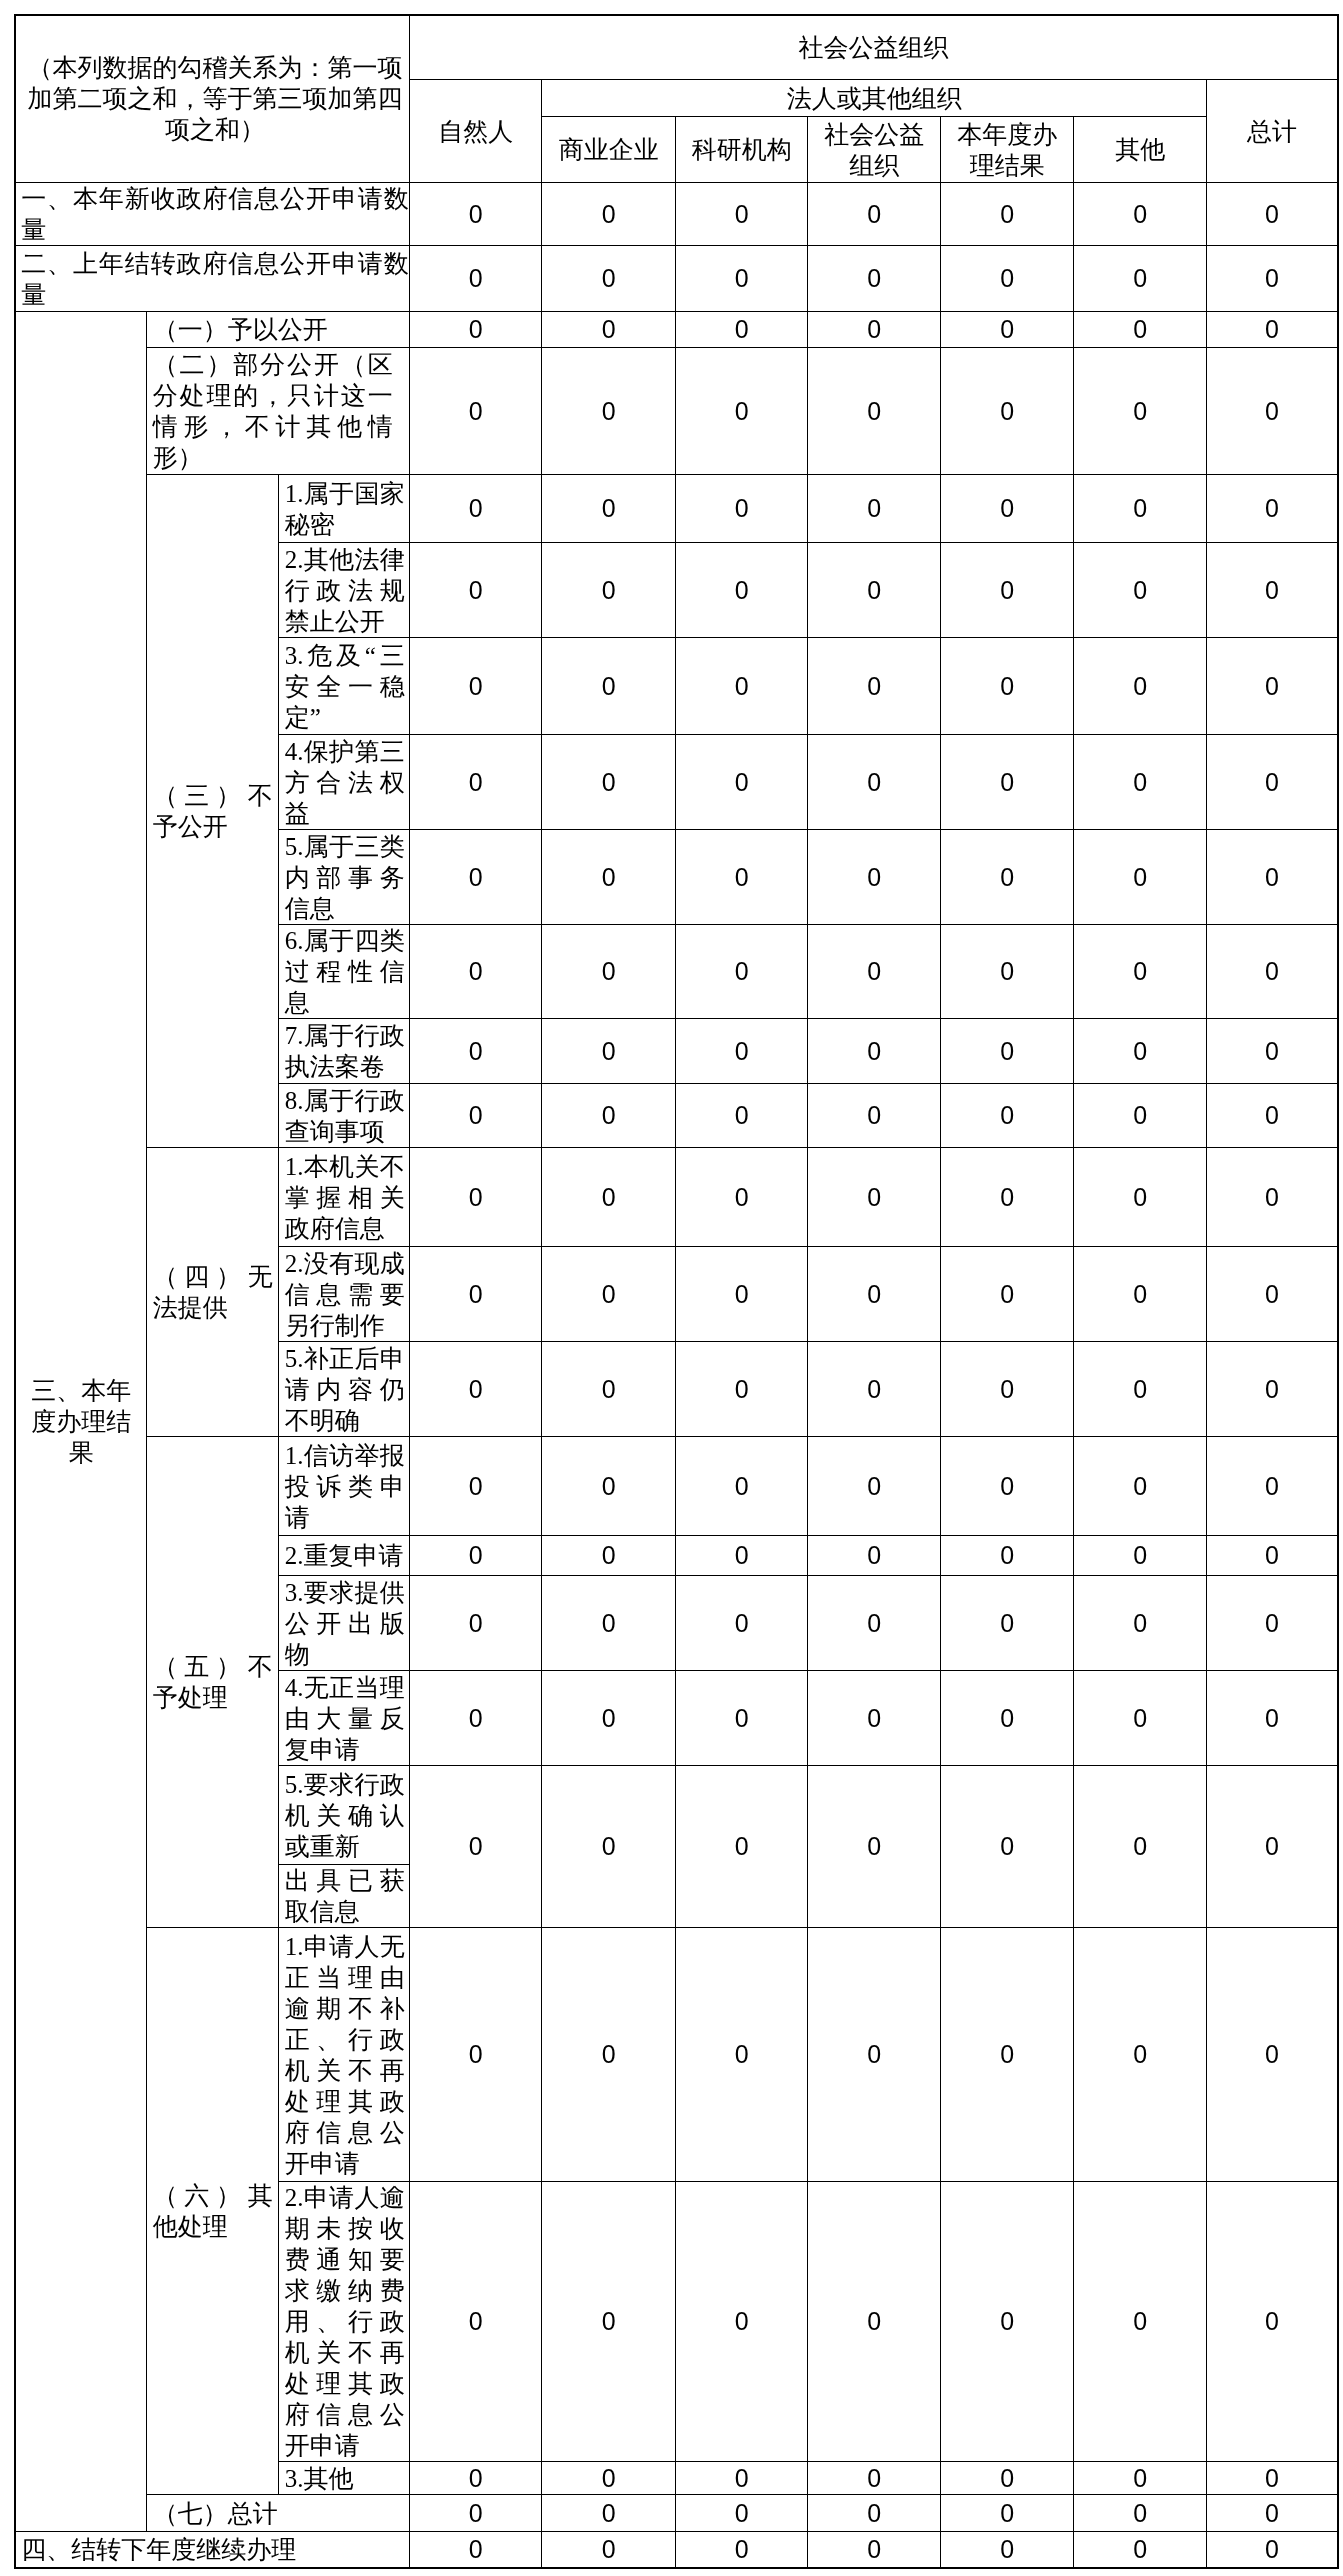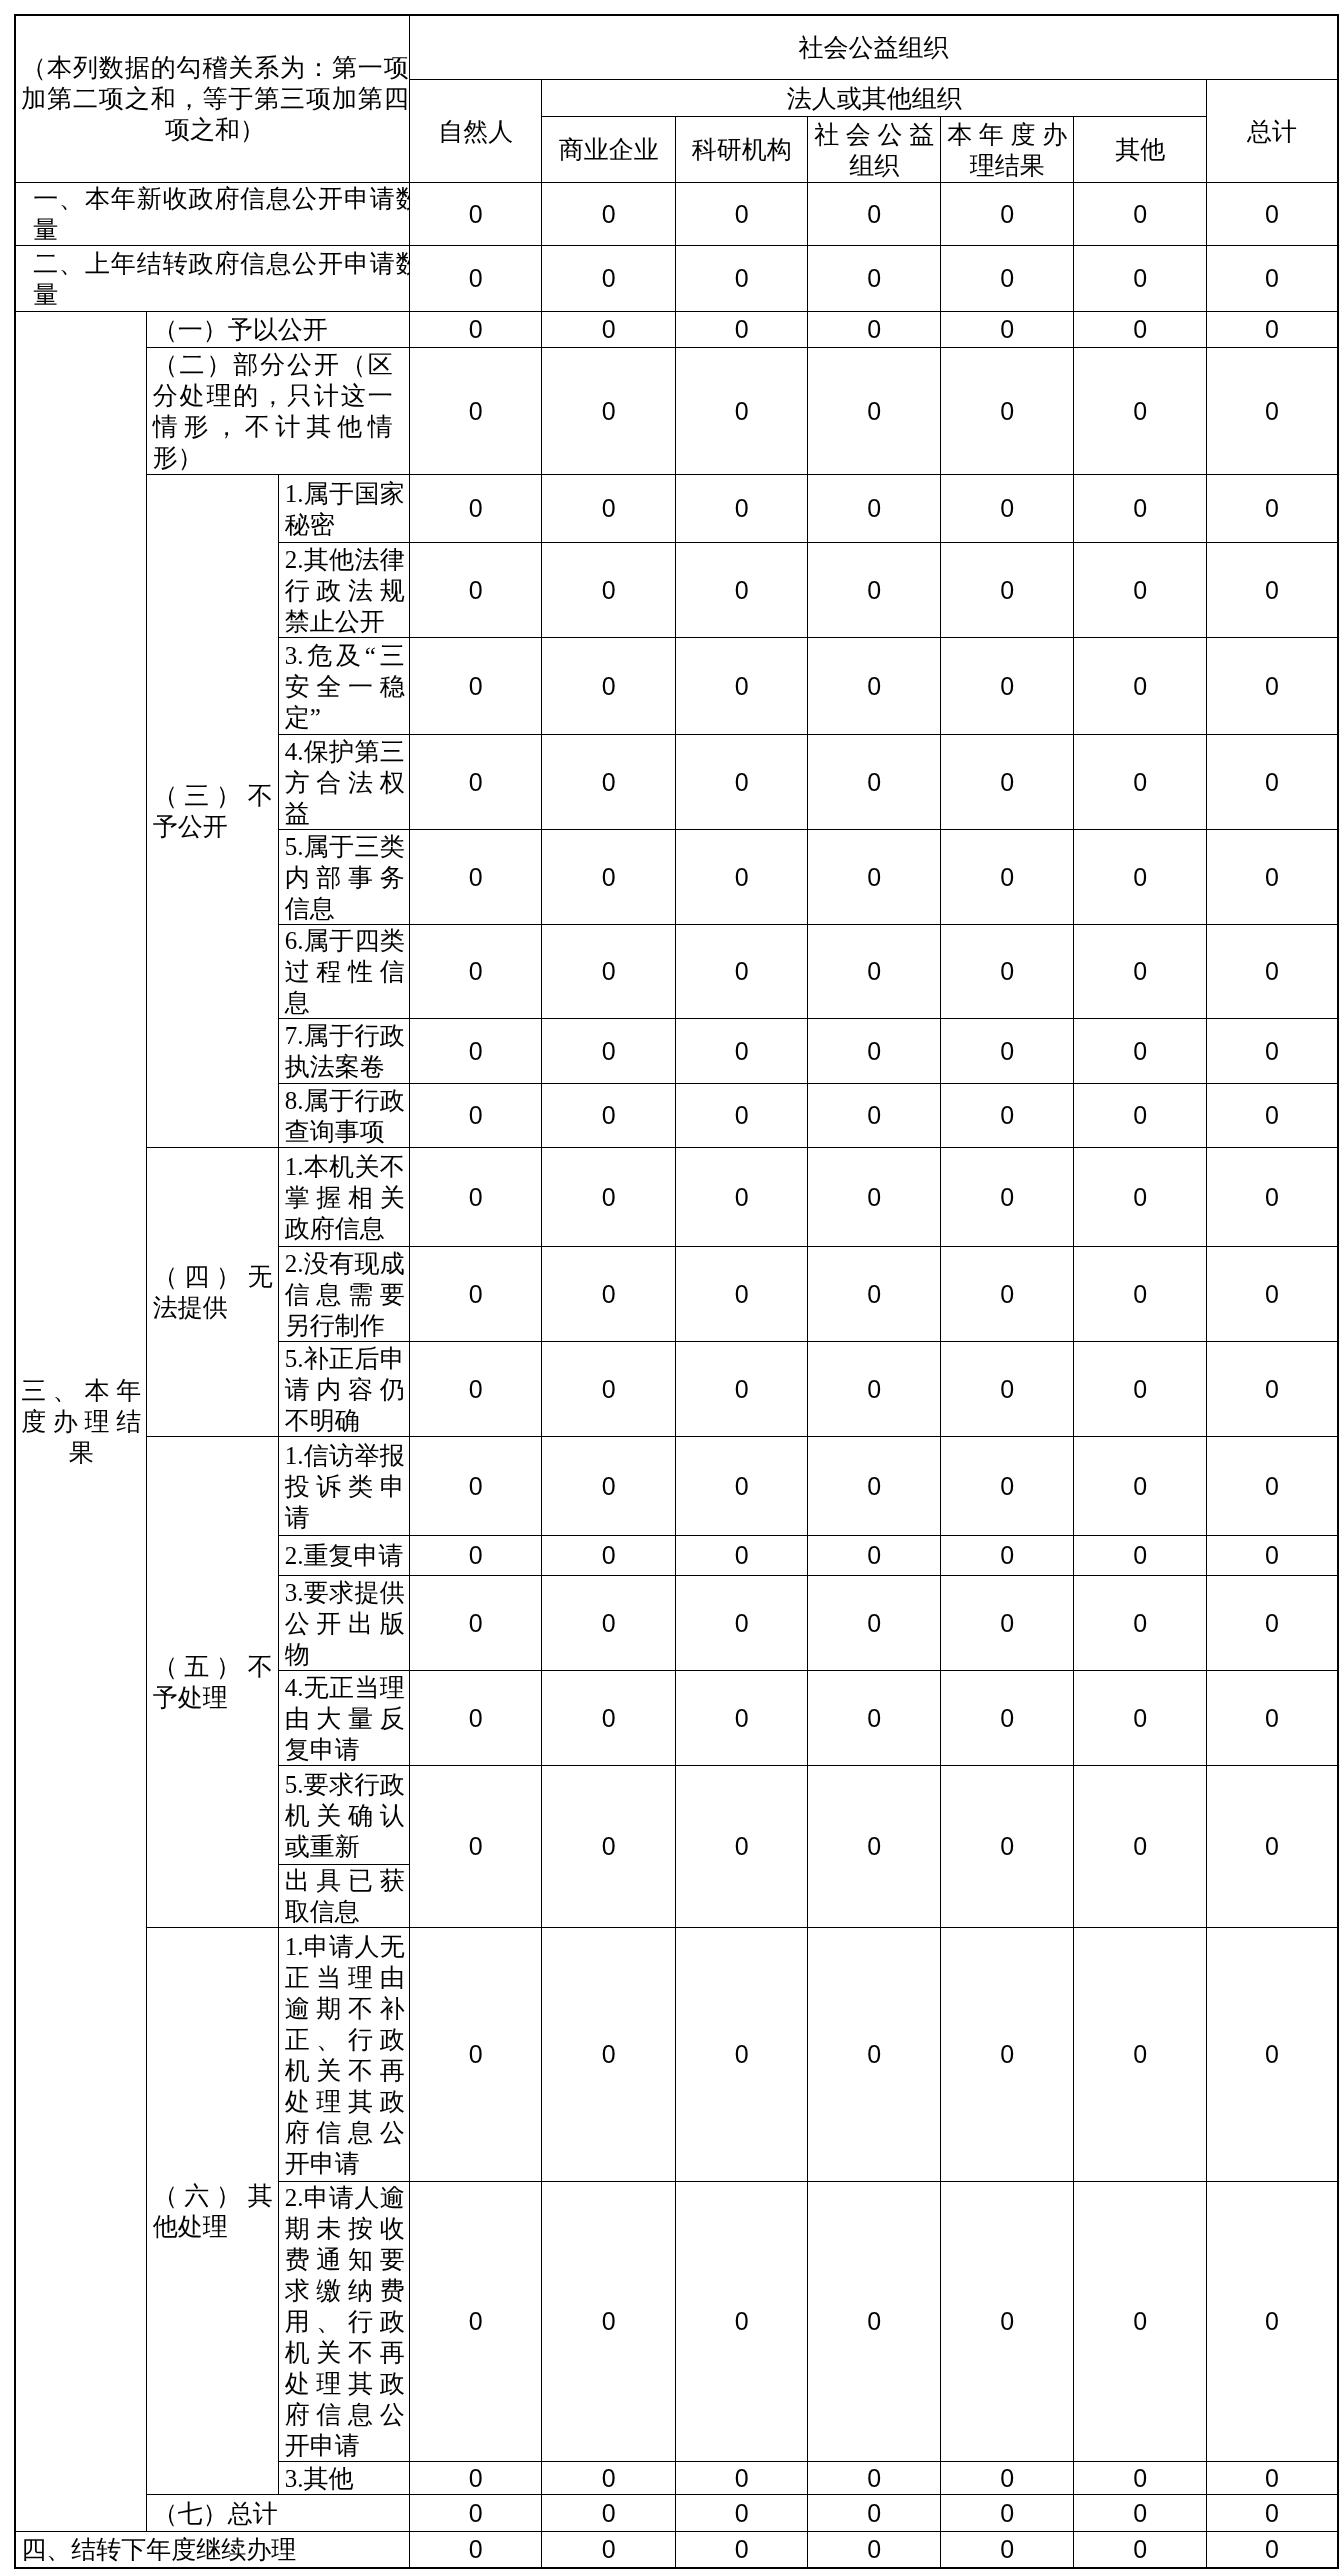--- a/index.html
+++ b/index.html
@@ -24,22 +24,22 @@
     text-align: center; padding: 0;
     font-family: "Liberation Serif", "DejaVu Serif", serif;
     font-size: 25.6px;
   }
   .w4, .w9, .w15 {
     text-align: justify; text-align-last: left;
     word-break: break-all; line-break: strict;
   }
   .w4 { width: 4.8em; }
   .w9 { width: 9.6em; }
-  .w15 { width: 15.5em; margin-left: 12px; }
-  .c { margin: 0 auto; text-align-last: center; }
+  .w15 { width: 15.5em; }
+  .c { margin: 0 auto; text-align: center; text-align-last: center; }
   td.note { font-family: "Liberation Serif", "DejaVu Serif", serif; }
 </style>
 </head>
 <body>
 
 <table class="report">
   <colgroup>
     <col style="width:132px">
       <col style="width:132px">
       <col style="width:131px">

